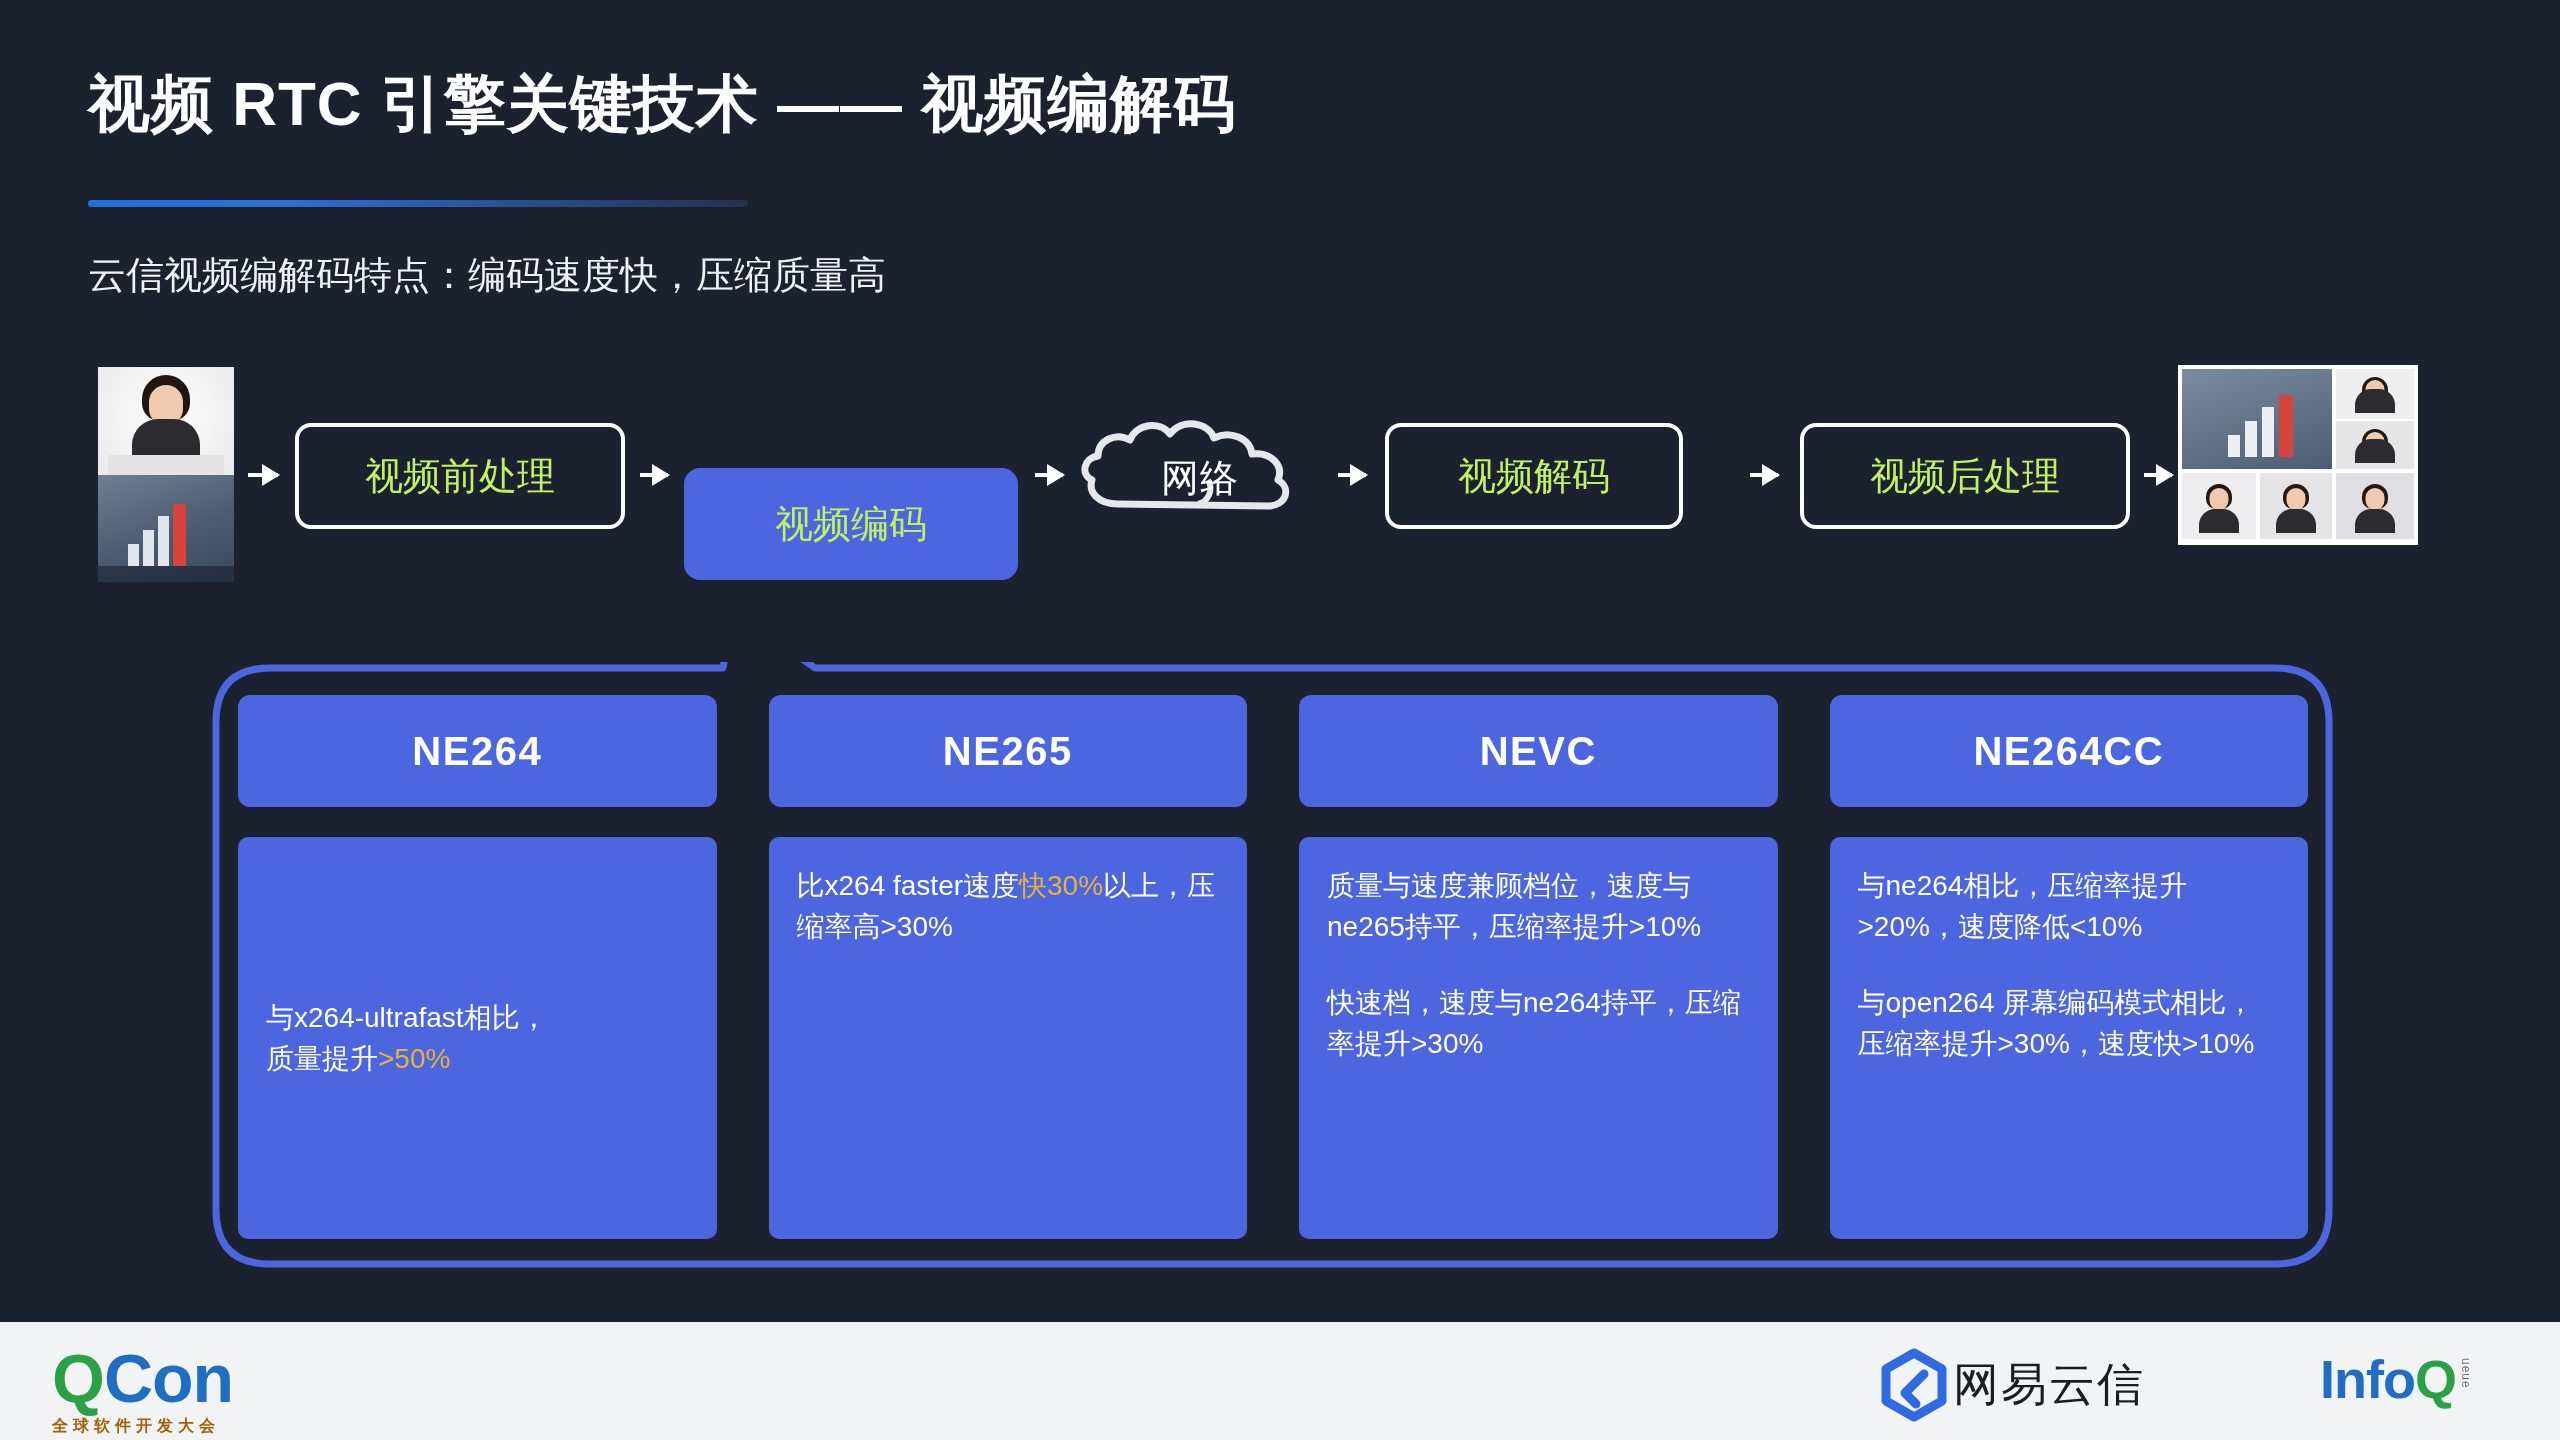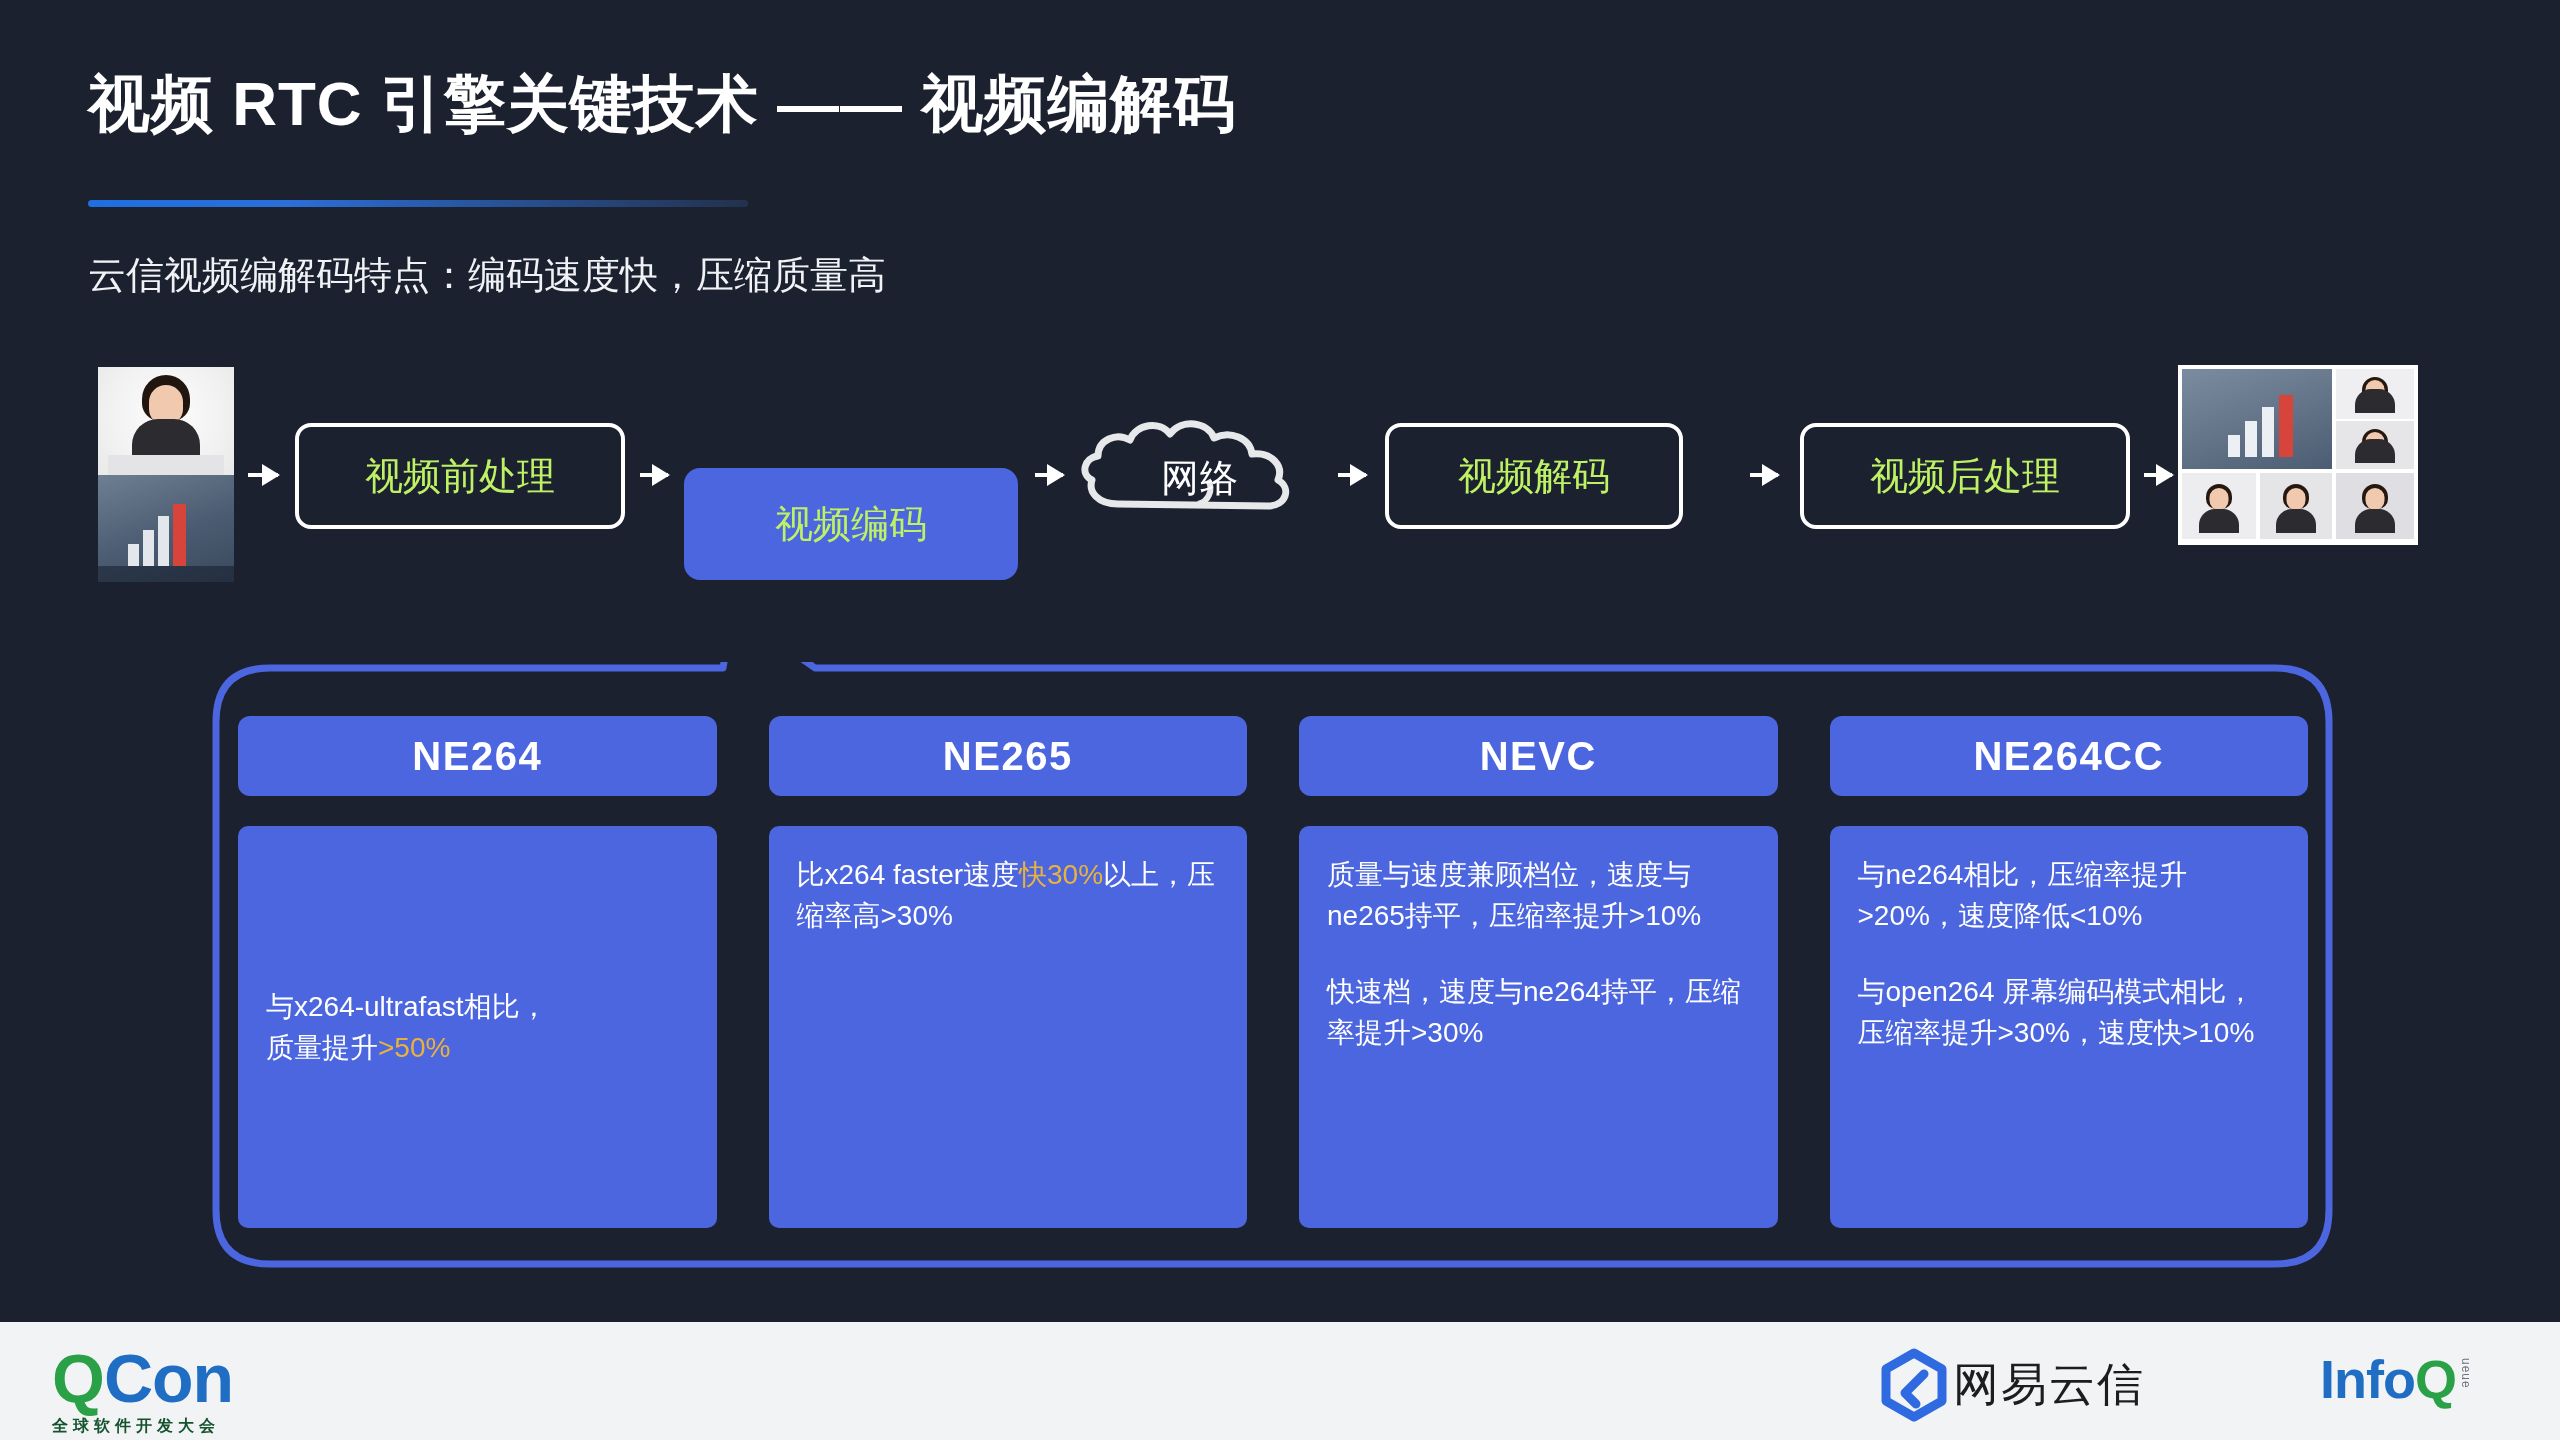--- a/index.html
+++ b/index.html
@@ -174,31 +174,30 @@
 
   .cards {
     position: absolute;
     left: 28px; top: 33px;
     width: 2070px;
     display: flex;
     gap: 52px;
   }
   .card { width: 500px; }
   .card-header {
-    height: 80px;
+    height: 112px;
     background: #4c66e0;
     border-radius: 12px;
     color: #ffffff;
     font-size: 40px;
     font-weight: bold;
     letter-spacing: 1.5px;
     display: flex;
     align-items: center;
     justify-content: center;
-    margin-top: 21px;
   }
   .card-body {
     margin-top: 30px;
     height: 402px;
     background: #4c66e0;
     border-radius: 10px;
     padding: 28px 28px;
     box-sizing: border-box;
     color: #ffffff;
     font-size: 28px;
@@ -215,21 +214,21 @@
     left: 0; top: 1322px;
     width: 2560px; height: 118px;
     background: #f2f3f5;
   }
   .qcon { position: absolute; left: 52px; top: 22px; }
   .qcon-word { font-size: 68px; font-weight: bold; line-height: 1; letter-spacing: -1px; }
   .qcon-q { color: #2aa146; }
   .qcon-con { color: #1f6ec4; }
   .qcon-sub {
     margin-top: 4px;
-    font-size: 16px; color: #14532d; letter-spacing: 5px; font-weight: bold;
+    font-size: 16px; color: #a16207; letter-spacing: 5px; font-weight: bold;
   }
   .yx { position: absolute; left: 1875px; top: 24px; display: flex; align-items: center; }
   .yx-text { font-size: 46px; color: #1d1d1f; letter-spacing: 2px; font-weight: 500; }
   .infoq { position: absolute; left: 2320px; top: 30px; display: flex; align-items: flex-start; }
   .infoq-info { font-size: 54px; font-weight: bold; color: #1f6ec4; line-height: 1; letter-spacing: -1px; }
   .infoq-q { font-size: 54px; font-weight: bold; color: #2aa146; line-height: 1; }
   .infoq-ueue {
     font-size: 12px; color: #6d737b; letter-spacing: 1px;
     writing-mode: vertical-rl; margin-left: 2px; margin-top: 6px;
   }

